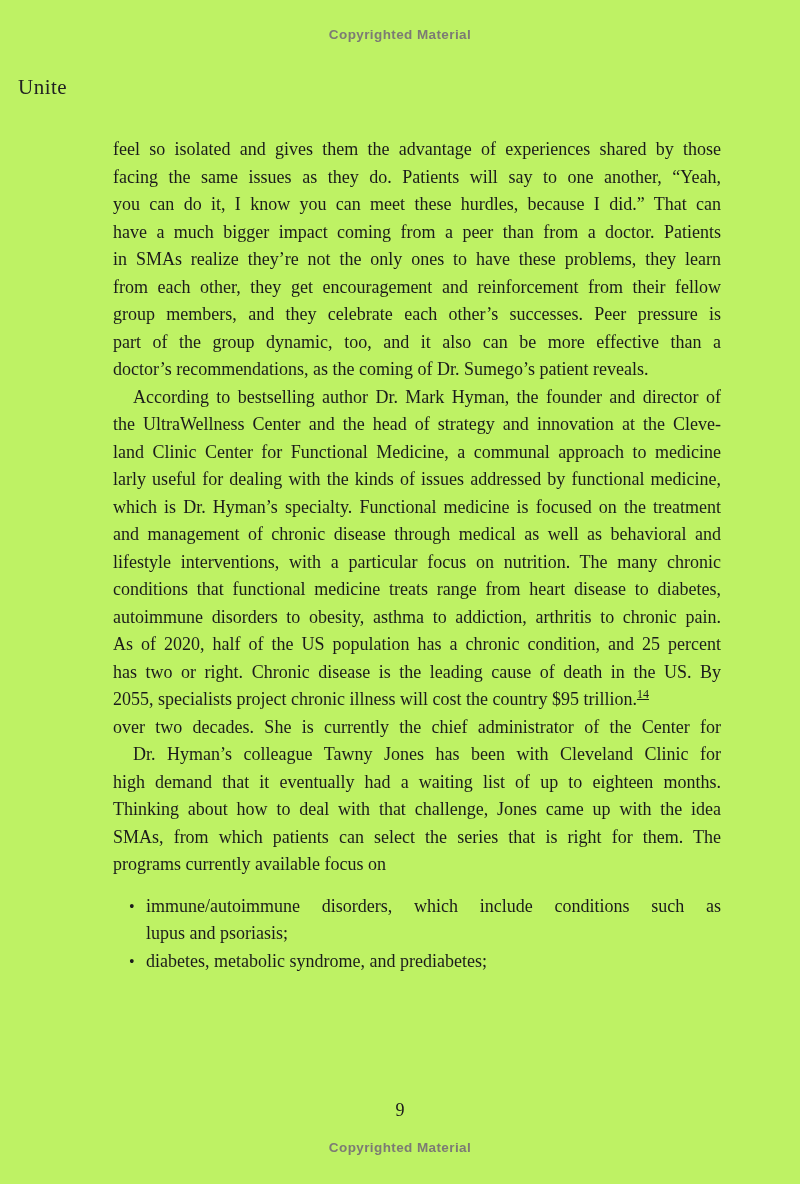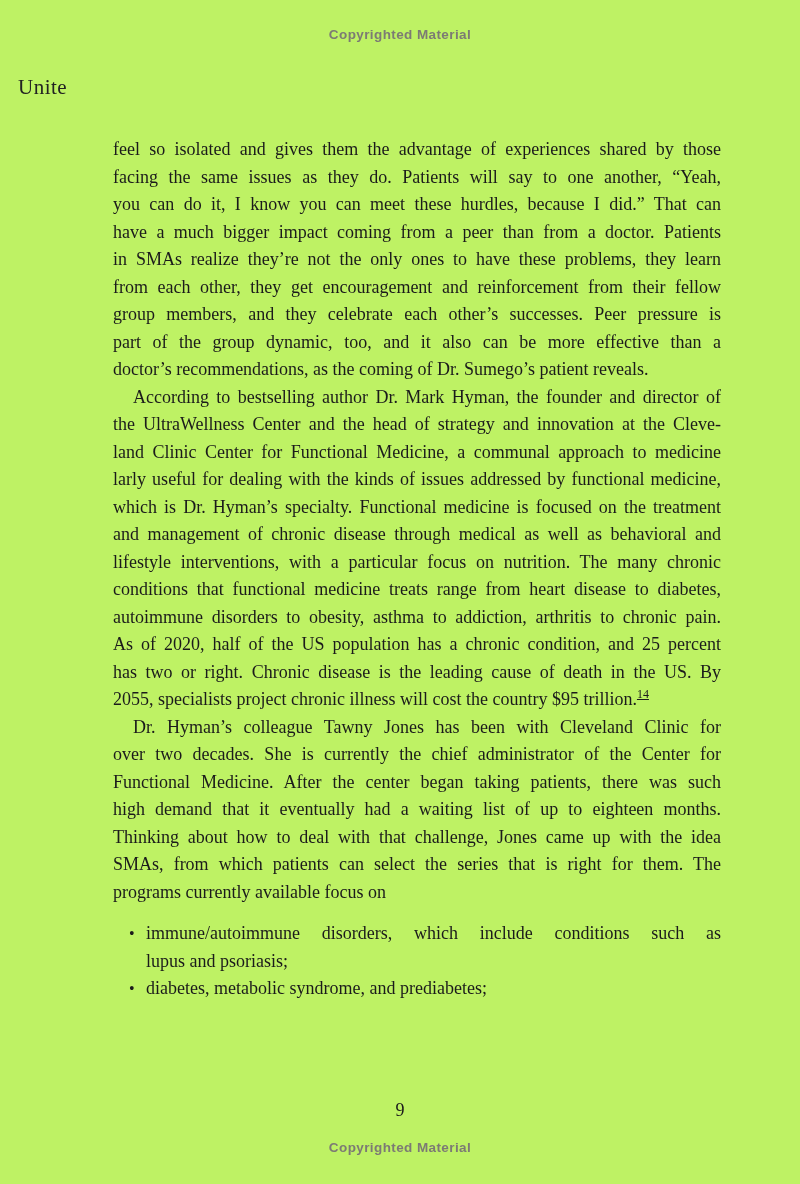--- a/index.html
+++ b/index.html
@@ -109,23 +109,22 @@
       <div class="line">conditions that functional medicine treats range from heart disease to diabetes,</div>
       <div class="line">autoimmune disorders to obesity, asthma to addiction, arthritis to chronic pain.</div>
       <div class="line">As of 2020, half of the US population has a chronic condition, and 25 percent</div>
       <div class="line">has two or right. Chronic disease is the leading cause of death in the US. By</div>
       <div class="line last">
         <span>2055, specialists project chronic illness will cost the country $95 trillion.</span><sup class="fn">14</sup>
       </div>
     </div>
 
     <div class="para">
+      <div class="line">over two decades. She is currently the chief administrator of the Center for</div>
       <div class="line indent">Dr. Hyman’s colleague Tawny Jones has been with Cleveland Clinic for</div>
-      <div class="line">over two decades. She is currently the chief administrator of the Center for</div>
-      <div class="line">Functional Medicine. After the center began taking patients, there was such</div>
       <div class="line">high demand that it eventually had a waiting list of up to eighteen months.</div>
       <div class="line">Thinking about how to deal with that challenge, Jones came up with the idea</div>
       <div class="line">SMAs, from which patients can select the series that is right for them. The</div>
       <div class="line last">programs currently available focus on</div>
     </div>
 
     <div class="bullets">
       <div class="bullet-item">
         <span class="bullet-dot">•</span>
         <div class="bullet-text">

